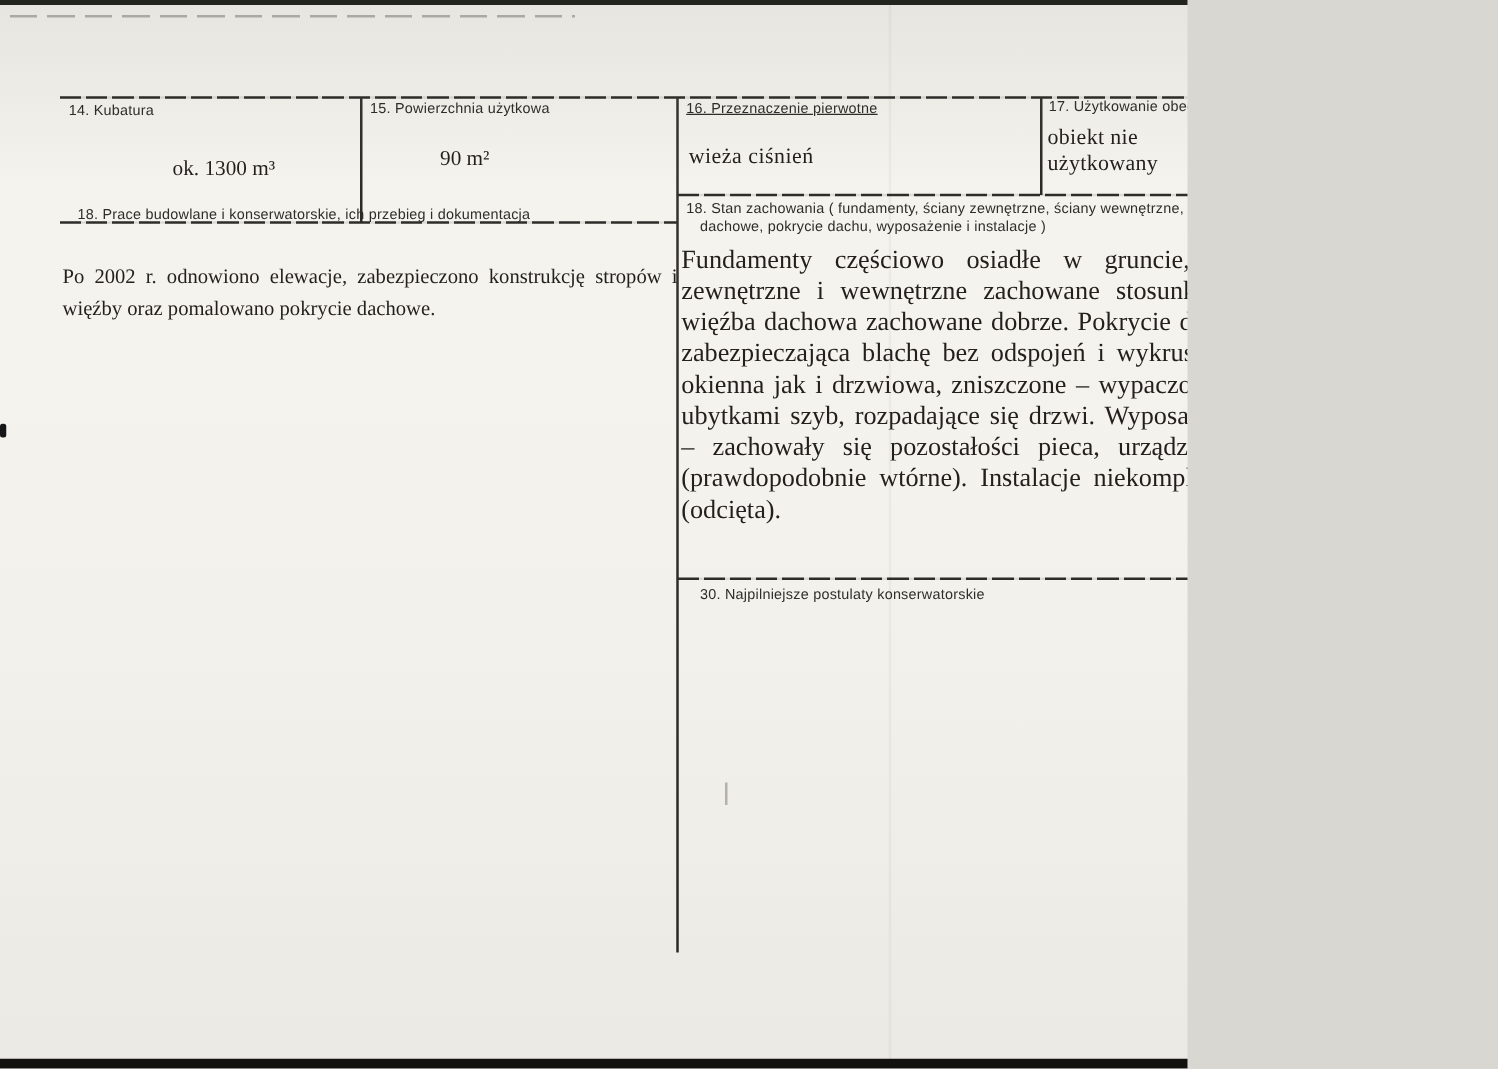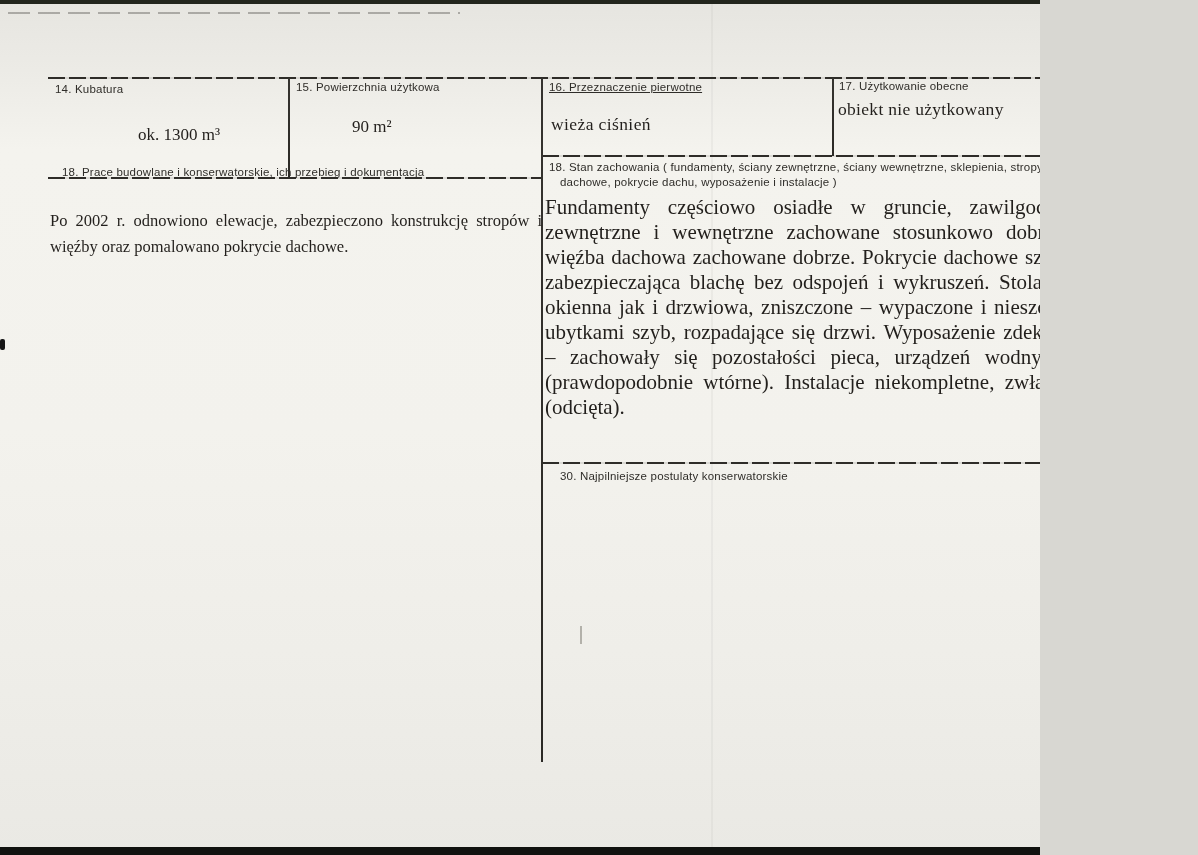--- a/index.html
+++ b/index.html
@@ -1,17 +1,17 @@
 <!DOCTYPE html>
 <html lang="pl"><head>
 <meta charset="utf-8">
 <style>
   html,body{margin:0;padding:0;background:#d8d7d2;}
   .page{
-    position:relative;width:1040px;height:855px;overflow:hidden;
+    position:relative;width:950px;height:855px;overflow:hidden;
     background:linear-gradient(180deg,#e6e5e0 0px,#ecebe6 70px,#f4f3ee 150px,#f3f2ed 430px,#efeee9 650px,#eae9e4 855px);
     font-family:"Liberation Sans",sans-serif;color:#211f1c;
   }
   .abs{position:absolute;}
   
   .strip-top{left:0;top:0;width:1198px;height:4px;background:#22251d;}
   .strip-bottom{left:0;top:847px;width:1198px;height:8px;background:#111210;}
   .remnant-line{left:8px;top:12px;width:452px;height:2px;opacity:.35;
     background:repeating-linear-gradient(90deg,#3a3834 0 22px,rgba(0,0,0,0) 22px 30px);}
   .page-edge{left:1188px;top:16px;width:1px;height:832px;background:#6a6862;opacity:.8;}

